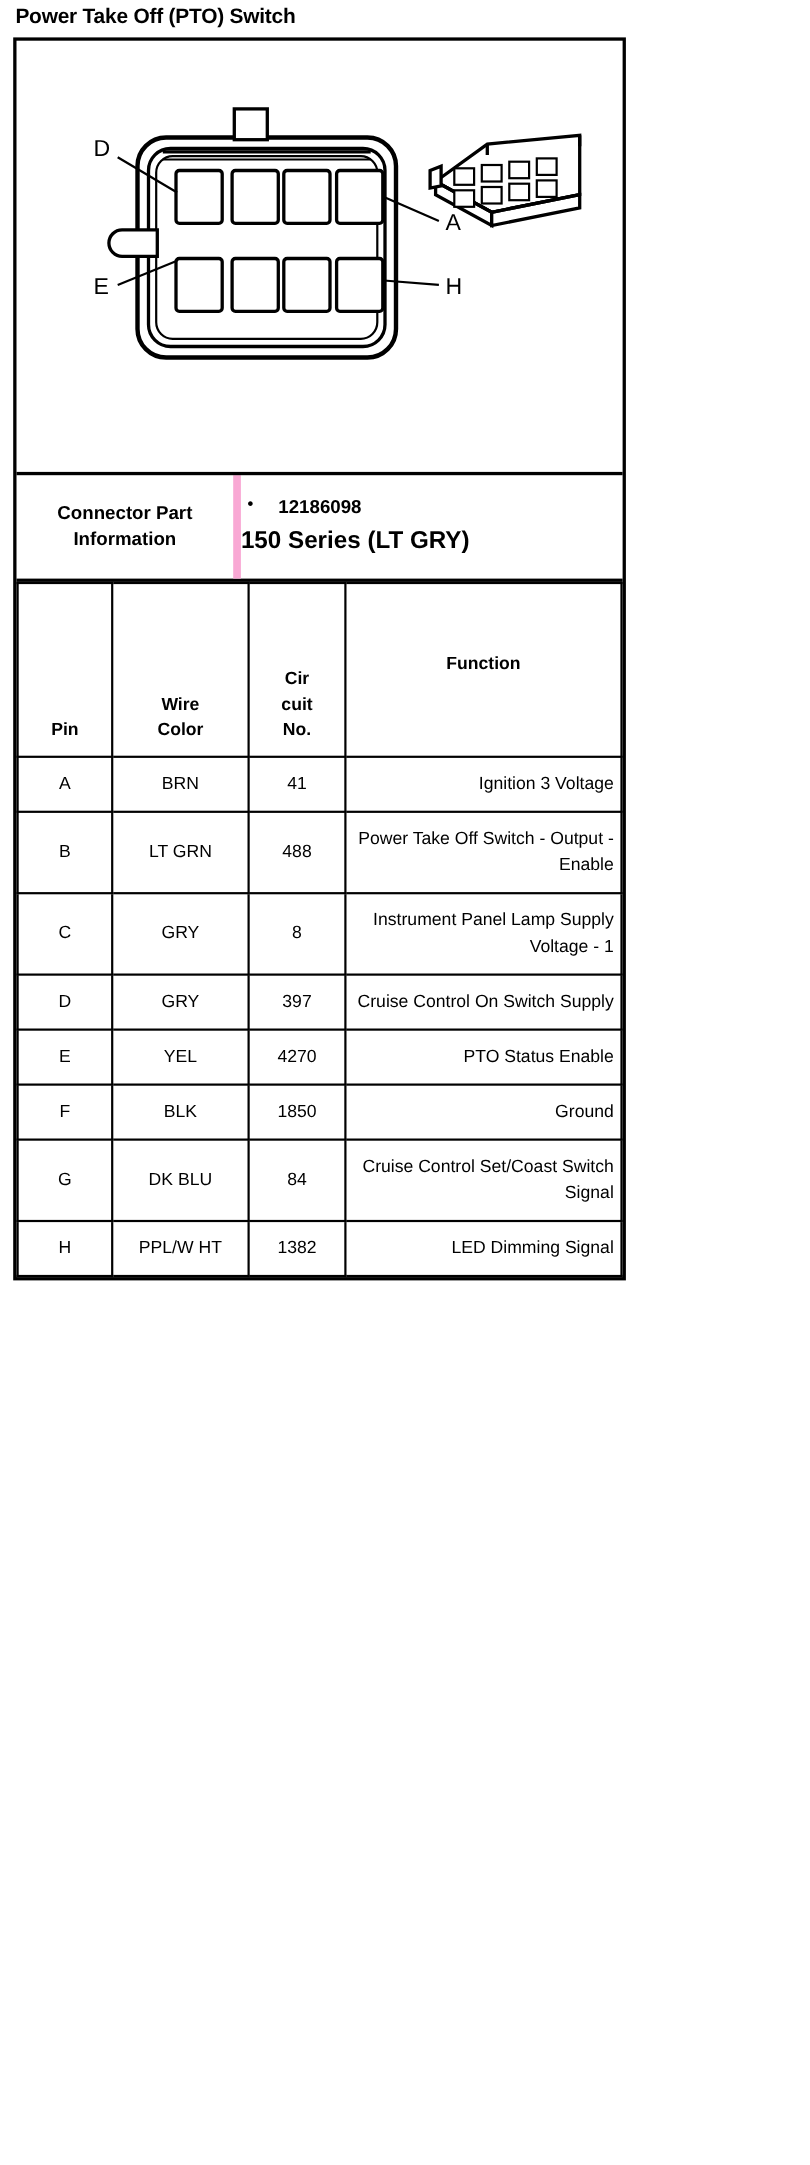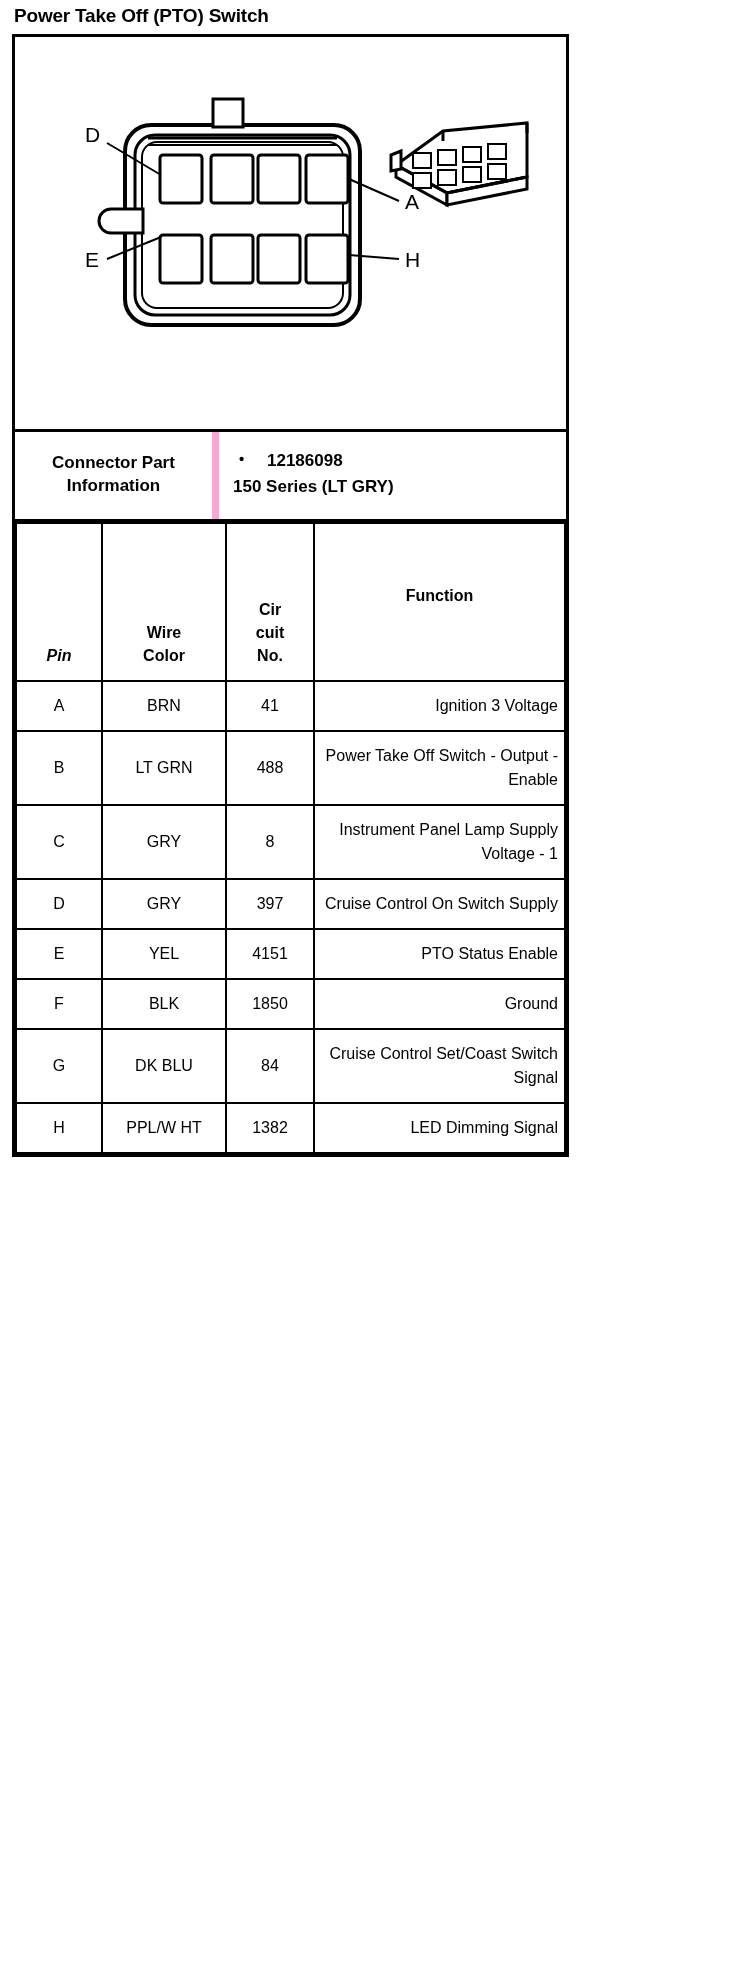--- a/index.html
+++ b/index.html
@@ -15,39 +15,39 @@
   .diagram-cell{height:392px;padding:0;position:relative;border-bottom:3px solid #000;}
   .diagram{position:relative;width:100%;height:100%;}
   .diagram svg{position:absolute;left:0;top:0;}
 
   
   .cpi{display:flex;border-bottom:3px solid #000;}
   .cpi-label{width:204px;flex:0 0 204px;border-right:7px solid #f9a8d4;
              display:flex;align-items:center;justify-content:center;
              font-weight:bold;font-size:17px;text-align:center;line-height:1.35;
              padding:8px 6px;box-sizing:border-box;}
-  .cpi-body{flex:1;padding:16px 10px 18px 14px;box-sizing:border-box;border-radius:22px;}
+  .cpi-body{flex:1;padding:16px 10px 18px 0;box-sizing:border-box;border-radius:22px;}
   .cpi-body ul{list-style:none;margin:0;padding:0;}
   .cpi-body li{font-weight:bold;font-size:17px;line-height:1.55;
                position:relative;padding-left:34px;}
   .cpi-body li::before{content:"\2022";position:absolute;left:6px;top:-1px;font-size:15px;}
-  .cpi-cont{font-weight:bold;font-size:17px;line-height:1.55;}
+  .cpi-cont{font-weight:bold;font-size:22px;line-height:1.55;}
 
   
   table.pins{border-collapse:collapse;width:100%;}
   table.pins th,table.pins td{border:2px solid #000;}
   table.pins th{font-weight:bold;font-size:16px;vertical-align:bottom;
                 padding:0 4px 12px;line-height:1.45;text-align:center;}
   table.pins th.h-func{vertical-align:middle;padding-bottom:12px;}
   table.pins td{font-size:16px;padding:12px 6px;line-height:1.5;}
   td.c-pin,td.c-color,td.c-ckt{text-align:center;vertical-align:middle;}
   td.c-func{text-align:right;padding-left:14px;vertical-align:middle;}
   .col-pin{width:86px;} .col-color{width:124px;}
   .col-ckt{width:88px;} .col-func{width:auto;}
-  th.hdr-row{height:144px;font-style:italic;}
+  th.hdr-row{height:144px;}
 </style>
 </head>
 <body>
 
 <div class="page">
 
   <div class="doc-title">Power Take Off (PTO) Switch</div>
 
   <div class="frame">
 
@@ -173,21 +173,21 @@
           </tr>
           <tr>
             <td class="c-pin">D</td>
             <td class="c-color">GRY</td>
             <td class="c-ckt">397</td>
             <td class="c-func">Cruise Control On Switch Supply</td>
           </tr>
           <tr>
             <td class="c-pin">E</td>
             <td class="c-color">YEL</td>
-            <td class="c-ckt">4151</td>
+            <td class="c-ckt">4270</td>
             <td class="c-func">PTO Status Enable</td>
           </tr>
           <tr>
             <td class="c-pin">F</td>
             <td class="c-color">BLK</td>
             <td class="c-ckt">1850</td>
             <td class="c-func">Ground</td>
           </tr>
           <tr>
             <td class="c-pin">G</td>

